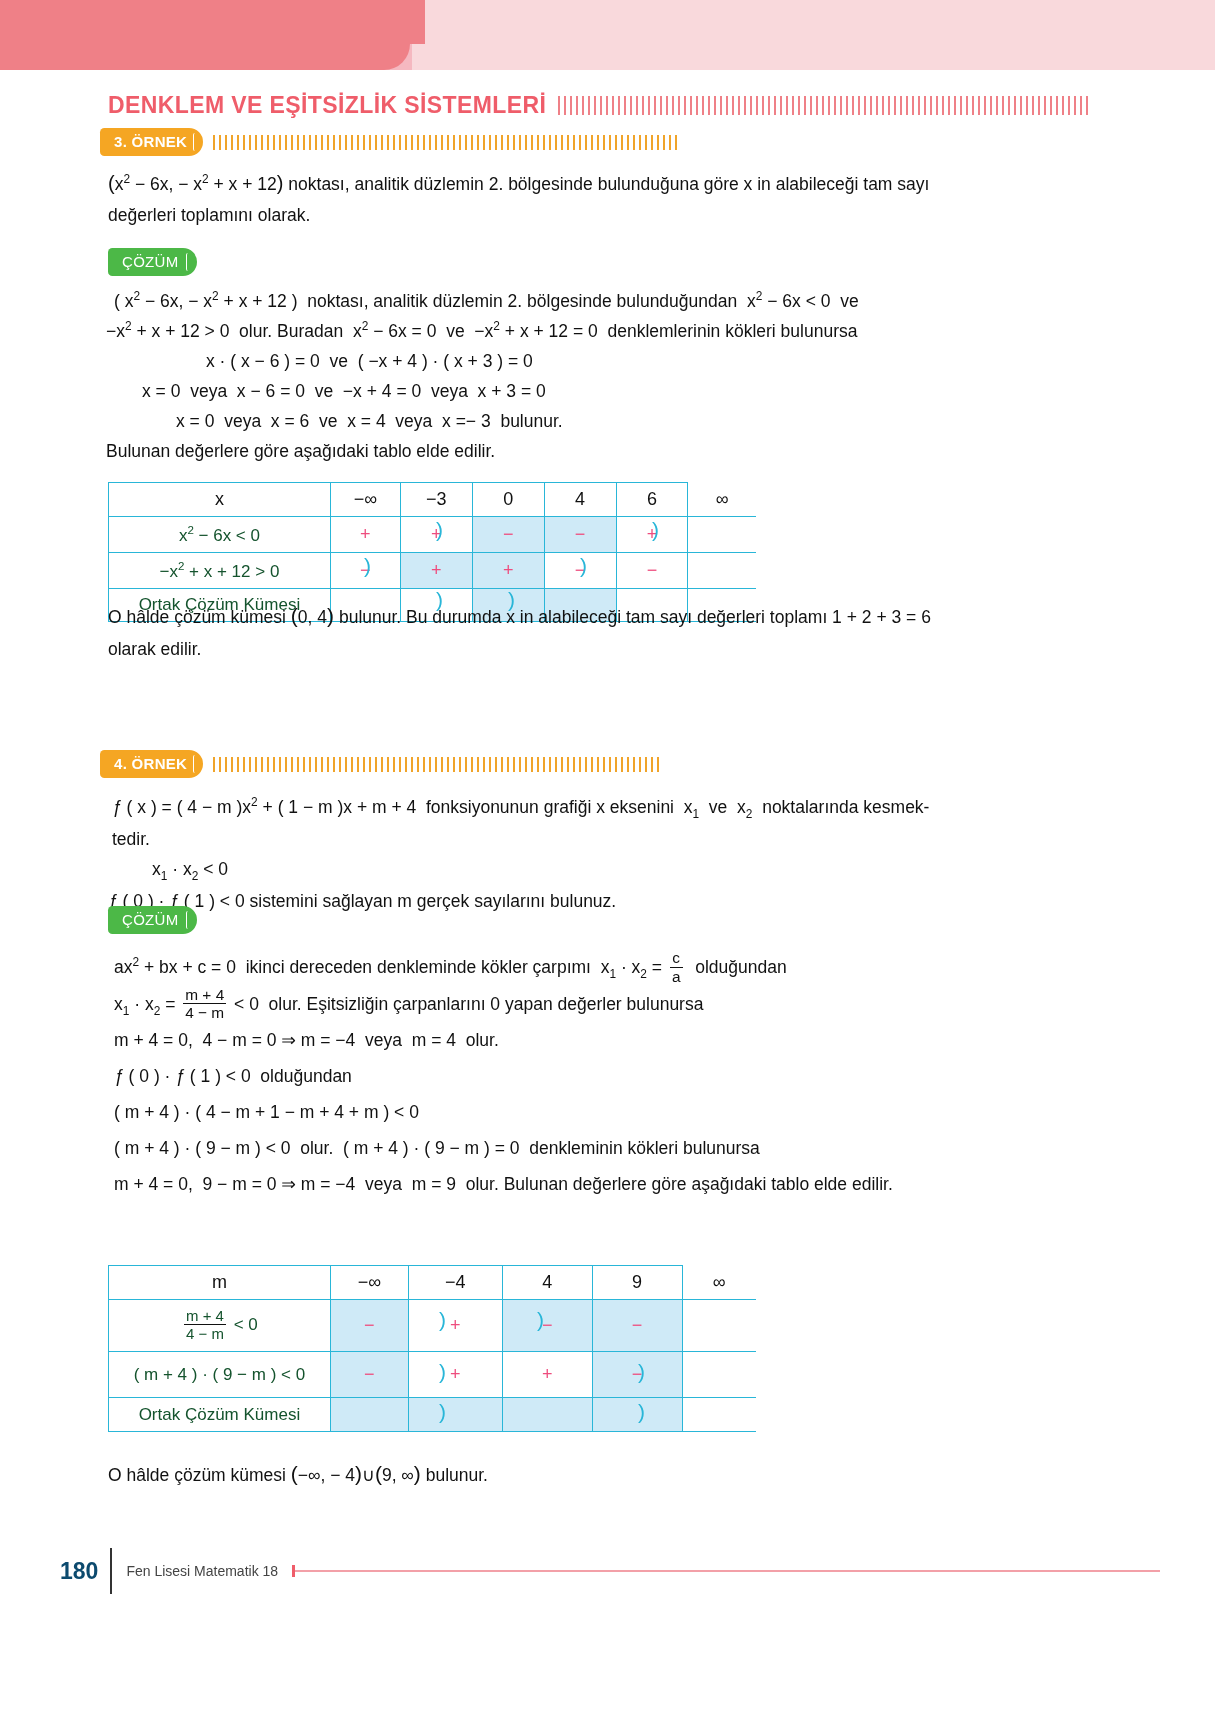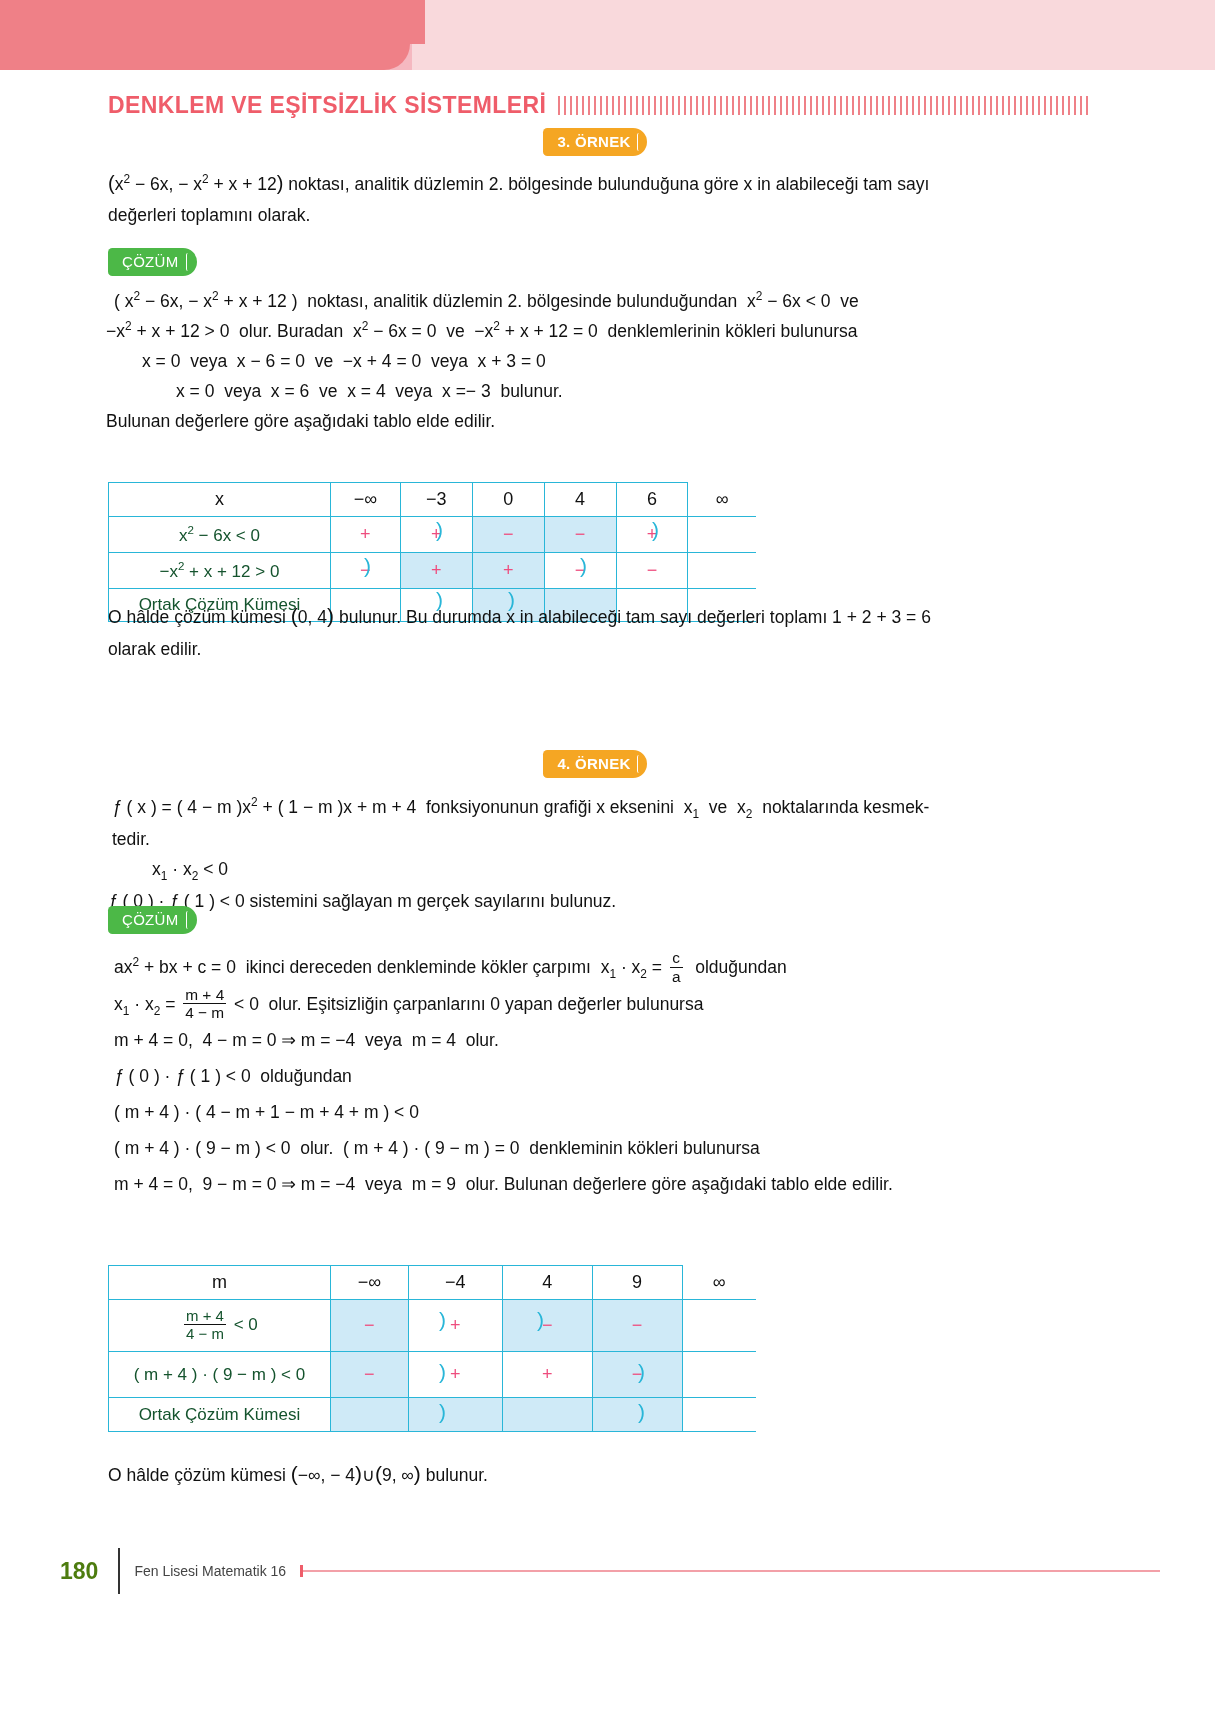--- a/index.html
+++ b/index.html
@@ -84,21 +84,20 @@
   }
 
   
   .ornek-row {
     position: absolute;
     left: 100px;
     width: 990px;
     display: flex;
     align-items: center;
     gap: 10px;
-    flex-direction: column;
   }
   .ornek-tag {
     background: #f5a623;
     color: #ffffff;
     font-size: 15px;
     font-weight: bold;
     padding: 5px 16px 6px 14px;
     border-radius: 5px 16px 16px 5px;
     position: relative;
     letter-spacing: 0.3px;
@@ -189,22 +188,22 @@
   .footer {
     position: absolute;
     left: 60px; top: 1478px;
     width: 1100px;
     display: flex;
     align-items: center;
   }
   .pg-num {
     font-size: 23px;
     font-weight: bold;
-    color: #4d7c0f;
-    padding-right: 20px;
+    color: #0c4a6e;
+    padding-right: 12px;
   }
   .pg-divider {
     width: 2px; height: 46px;
     background: #333;
     margin-right: 14px;
   }
   .pg-label {
     font-size: 14px;
     color: #444;
     white-space: nowrap;
@@ -253,20 +252,21 @@
 
   </div>
 
   <div style="position:absolute; top:178px; left:108px;">
     <span class="cozum-tag">ÇÖZÜM</span>
   </div>
 
   <div class="blk" style="top: 216px; left: 114px; width: 980px;">
     <div class="mathline">( x<sup>2</sup> − 6x, − x<sup>2</sup> + x + 12 )&nbsp; noktası, analitik düzlemin 2. bölgesinde bulunduğundan&nbsp; x<sup>2</sup> − 6x &lt; 0&nbsp; ve</div>
     <div class="mathline" style="margin-left:-8px;">−x<sup>2</sup> + x + 12 &gt; 0&nbsp; olur. Buradan&nbsp; x<sup>2</sup> − 6x = 0&nbsp; ve&nbsp; −x<sup>2</sup> + x + 12 = 0&nbsp; denklemlerinin kökleri bulunursa</div>
+    <div class="mathline" style="margin-left:92px;">x · ( x − 6 ) = 0&nbsp; ve&nbsp; ( −x + 4 ) · ( x + 3 ) = 0</div>
     <div class="mathline" style="margin-left:28px;">x = 0&nbsp; veya&nbsp; x − 6 = 0&nbsp; ve&nbsp; −x + 4 = 0&nbsp; veya&nbsp; x + 3 = 0</div>
     <div class="mathline" style="margin-left:62px;">x = 0&nbsp; veya&nbsp; x = 6&nbsp; ve&nbsp; x = 4&nbsp; veya&nbsp; x =− 3&nbsp; bulunur.</div>
     <div class="mathline" style="margin-left:-8px;">Bulunan değerlere göre aşağıdaki tablo elde edilir.</div>
 
   </div>
 
   <table class="signtable" style="top: 412px; left: 108px; width: 648px;">
     <tbody>
         <tr>
       <td class="lab hdr" style="width:222px; height:33px;">x</td>
@@ -405,17 +405,17 @@
   <div style="position:absolute;top:1330px;left:638px;" class="zero">)</div>
 
   <div class="blk" style="top: 1386px; left: 108px; width: 990px;">
     <div class="mathline">O hâlde çözüm kümesi <span style="font-size:21px;">(</span>−∞, − 4<span style="font-size:21px;">)</span>∪<span style="font-size:21px;">(</span>9, ∞<span style="font-size:21px;">)</span> bulunur.</div>
 
   </div>
 
   <div class="footer">
     <div class="pg-num">180</div>
     <div class="pg-divider"></div>
-    <div class="pg-label">Fen Lisesi Matematik 16</div>
+    <div class="pg-label">Fen Lisesi Matematik 18</div>
     <div class="pg-rule"></div>
   </div>
 
 </div>
 
 </body></html>

